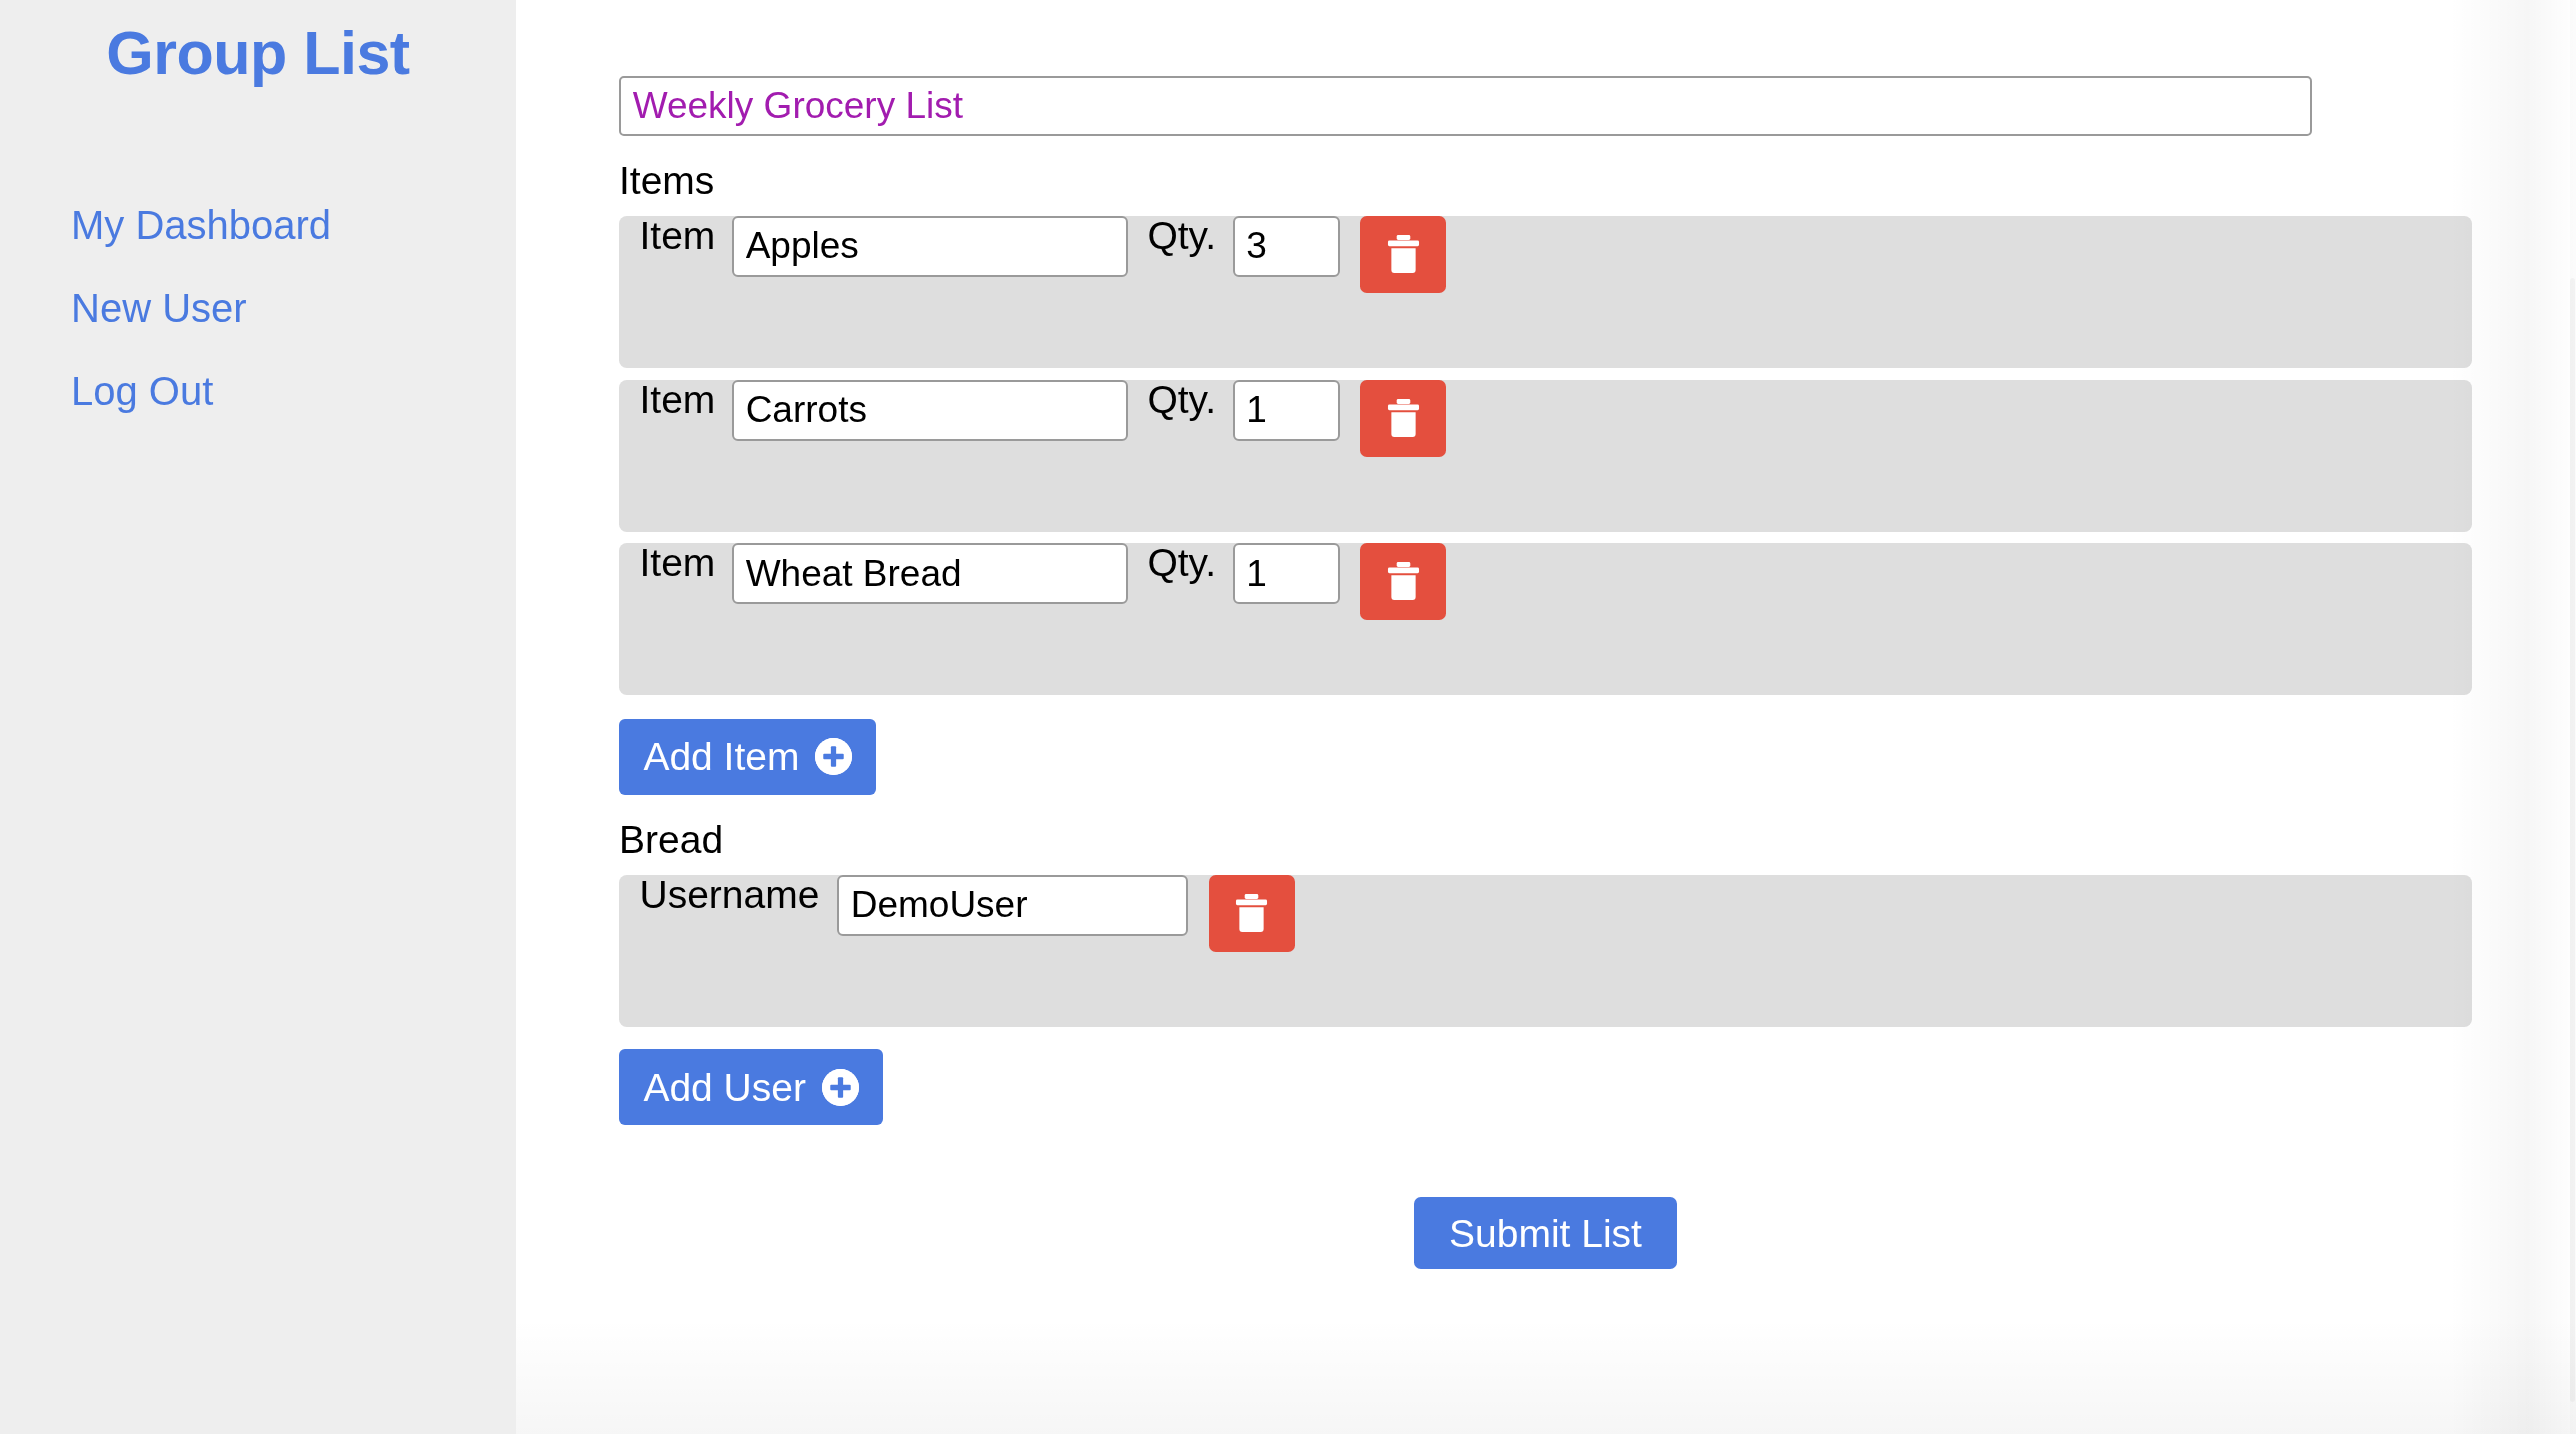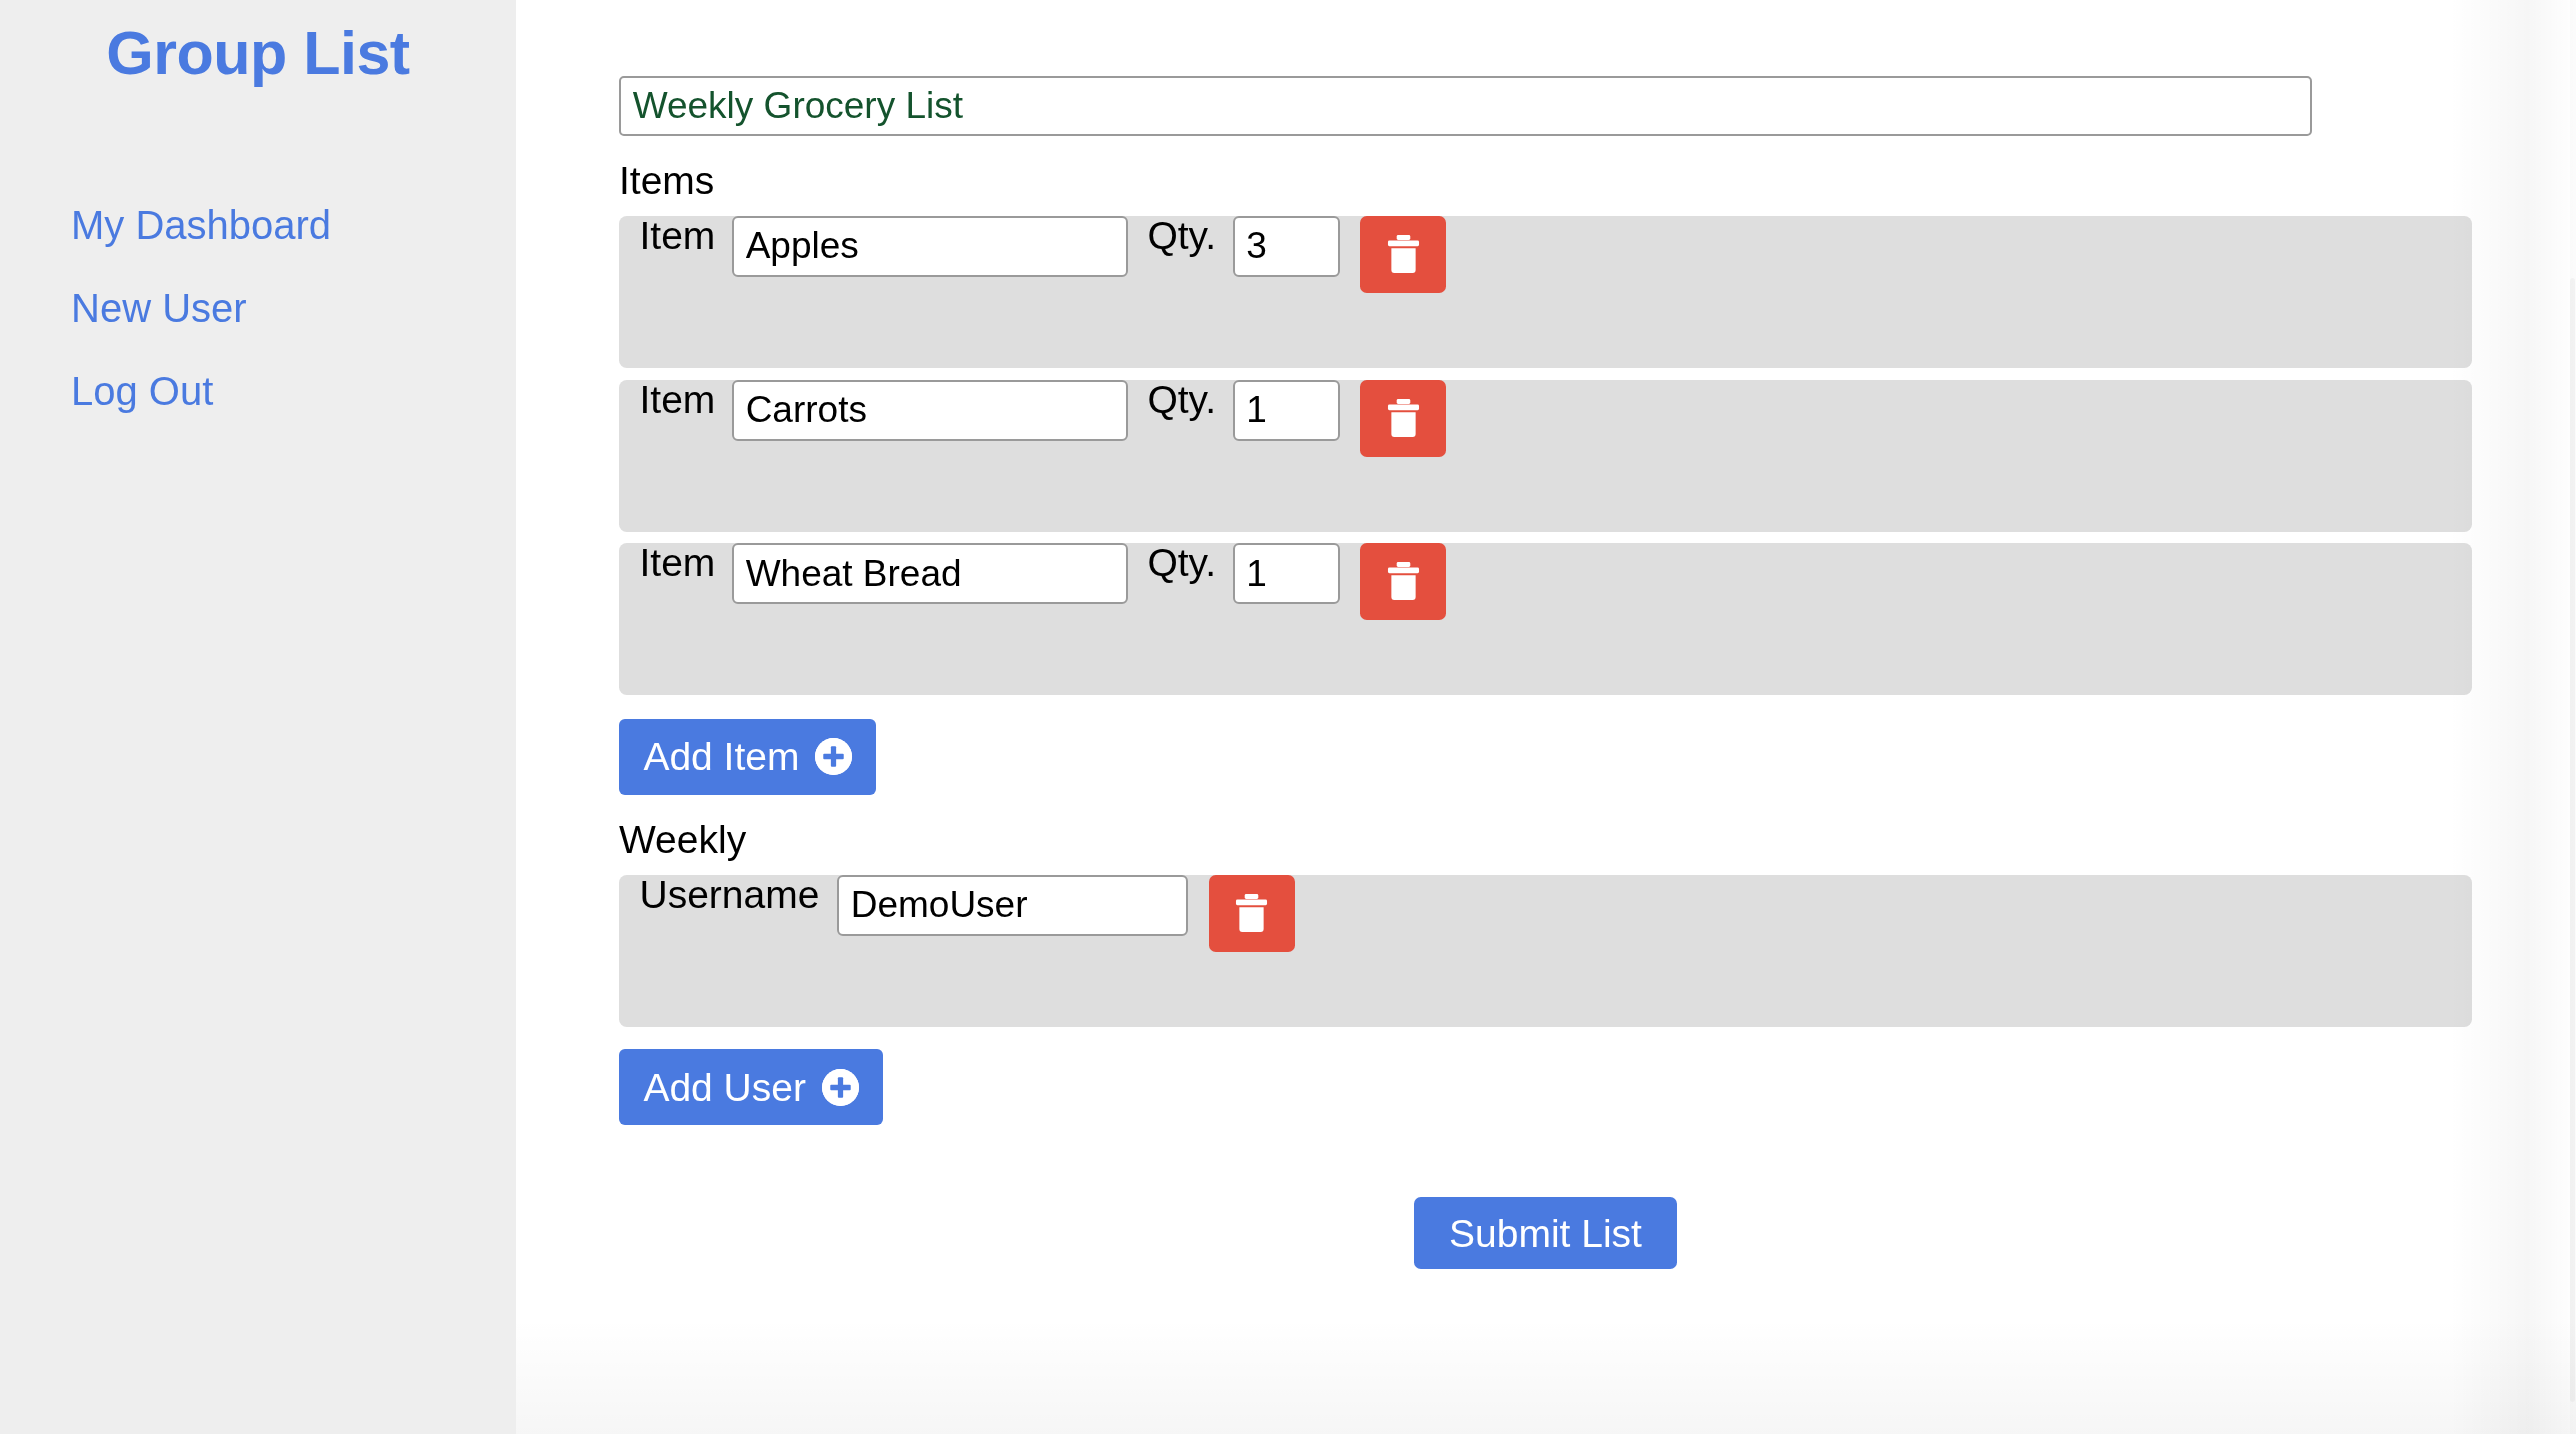--- a/index.html
+++ b/index.html
@@ -74,21 +74,21 @@
     line-height: 1;
     margin: 0 0 15.6px 0;
   }
 
   .list-name-input {
     display: block;
     width: 1693px;
     height: 60px;
     font-size: 37px;
     padding: 3.9px 11.7px;
-    color: #14532d;
+    color: #a21caf;
     border: 2px solid #9a9a9a;
     border-radius: 4.9px;
     background: #ffffff;
     font-family: "Liberation Sans", sans-serif;
     outline: none;
   }
 
   .section-label {
     font-size: 39px;
     color: #000000;
@@ -331,21 +331,21 @@
         <span class="plus-circle">
           <svg width="37" height="37" viewBox="0 0 38 38" aria-hidden="true">
             <circle cx="19" cy="19" r="19" fill="#ffffff"></circle>
             <rect x="16.3" y="8.5" width="5.4" height="21" rx="1" fill="#4a7ae0"></rect>
             <rect x="8.5" y="16.3" width="21" height="5.4" rx="1" fill="#4a7ae0"></rect>
           </svg>
         </span>
       </button>
 
       
-      <p class="section-label">Weekly</p>
+      <p class="section-label">Bread</p>
 
       <div class="row-panel">
         <span class="row-label">Username</span>
         <input class="username-input" type="text" value="DemoUser" style="">
         <button class="delete-btn">
           <span>
             <svg width="33" height="39" viewBox="0 0 34 40" aria-hidden="true">
               <rect x="10" y="0" width="14" height="5" rx="1.5" fill="#ffffff"></rect>
               <rect x="1" y="5.5" width="32" height="6" rx="1.5" fill="#ffffff"></rect>
               <path d="M4.5 13.5 h25 v22.5 a3 3 0 0 1 -3 3 h-19 a3 3 0 0 1 -3 -3 Z" fill="#ffffff"></path>

